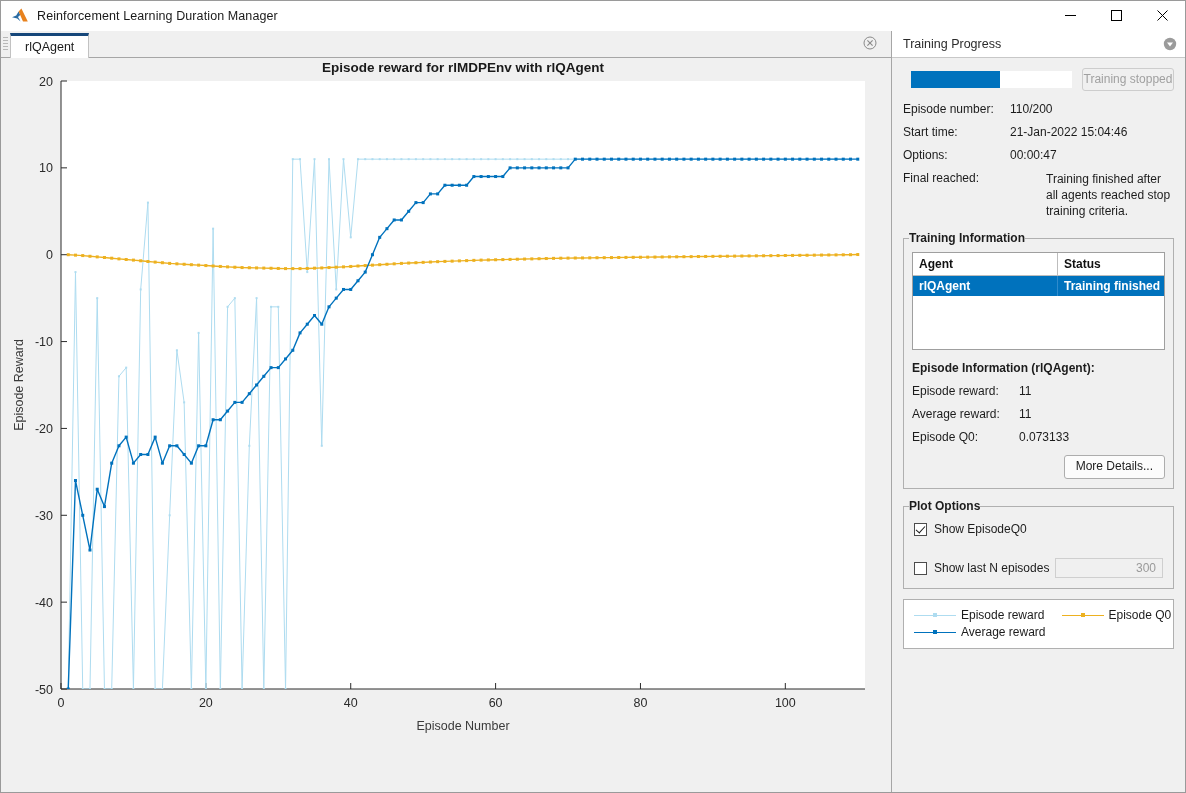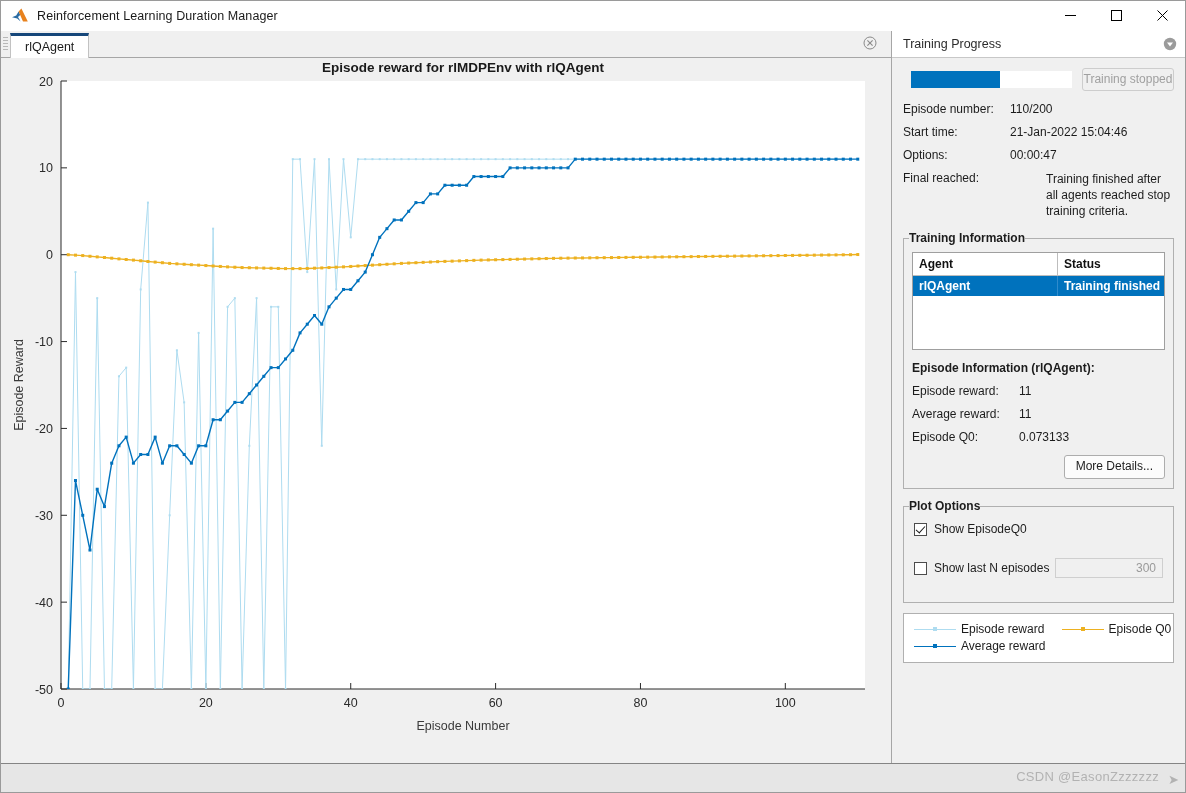--- a/index.html
+++ b/index.html
@@ -299,21 +299,21 @@
     font-family: "Liberation Sans", sans-serif;
     color: #1c1c1c;
     line-height: 20px;
   }
 
   .chk-row {
     display: flex;
     align-items: center;
     margin-bottom: 22px;
   }
-  .chk-row:last-child { margin-bottom: 14px; }
+  .chk-row:last-child { margin-bottom: 0; }
   .chkbox {
     width: 13px; height: 13px;
     border: 1px solid #4c4c4c;
     background: #ffffff;
     box-sizing: border-box;
     position: relative;
     margin-right: 7px;
     flex: none;
   }
   .chkbox.checked::after {
@@ -953,26 +953,14 @@
               <span>Average reward</span>
             </div>
             <div></div>
           </div>
         </div>
 
       </div>
     </div>
   </div>
 
-  <div class="bottom-strip">
-    <div class="peek-icons">
-      <div class="peek">
-        
-      </div>
-      <div class="peek">
-        
-      </div>
-    </div>
-    <div class="watermark">CSDN @EasonZzzzzzz</div>
-    <div class="wm-arrow">➤</div>
-  </div>
 
 </div>
 
 </body></html>

